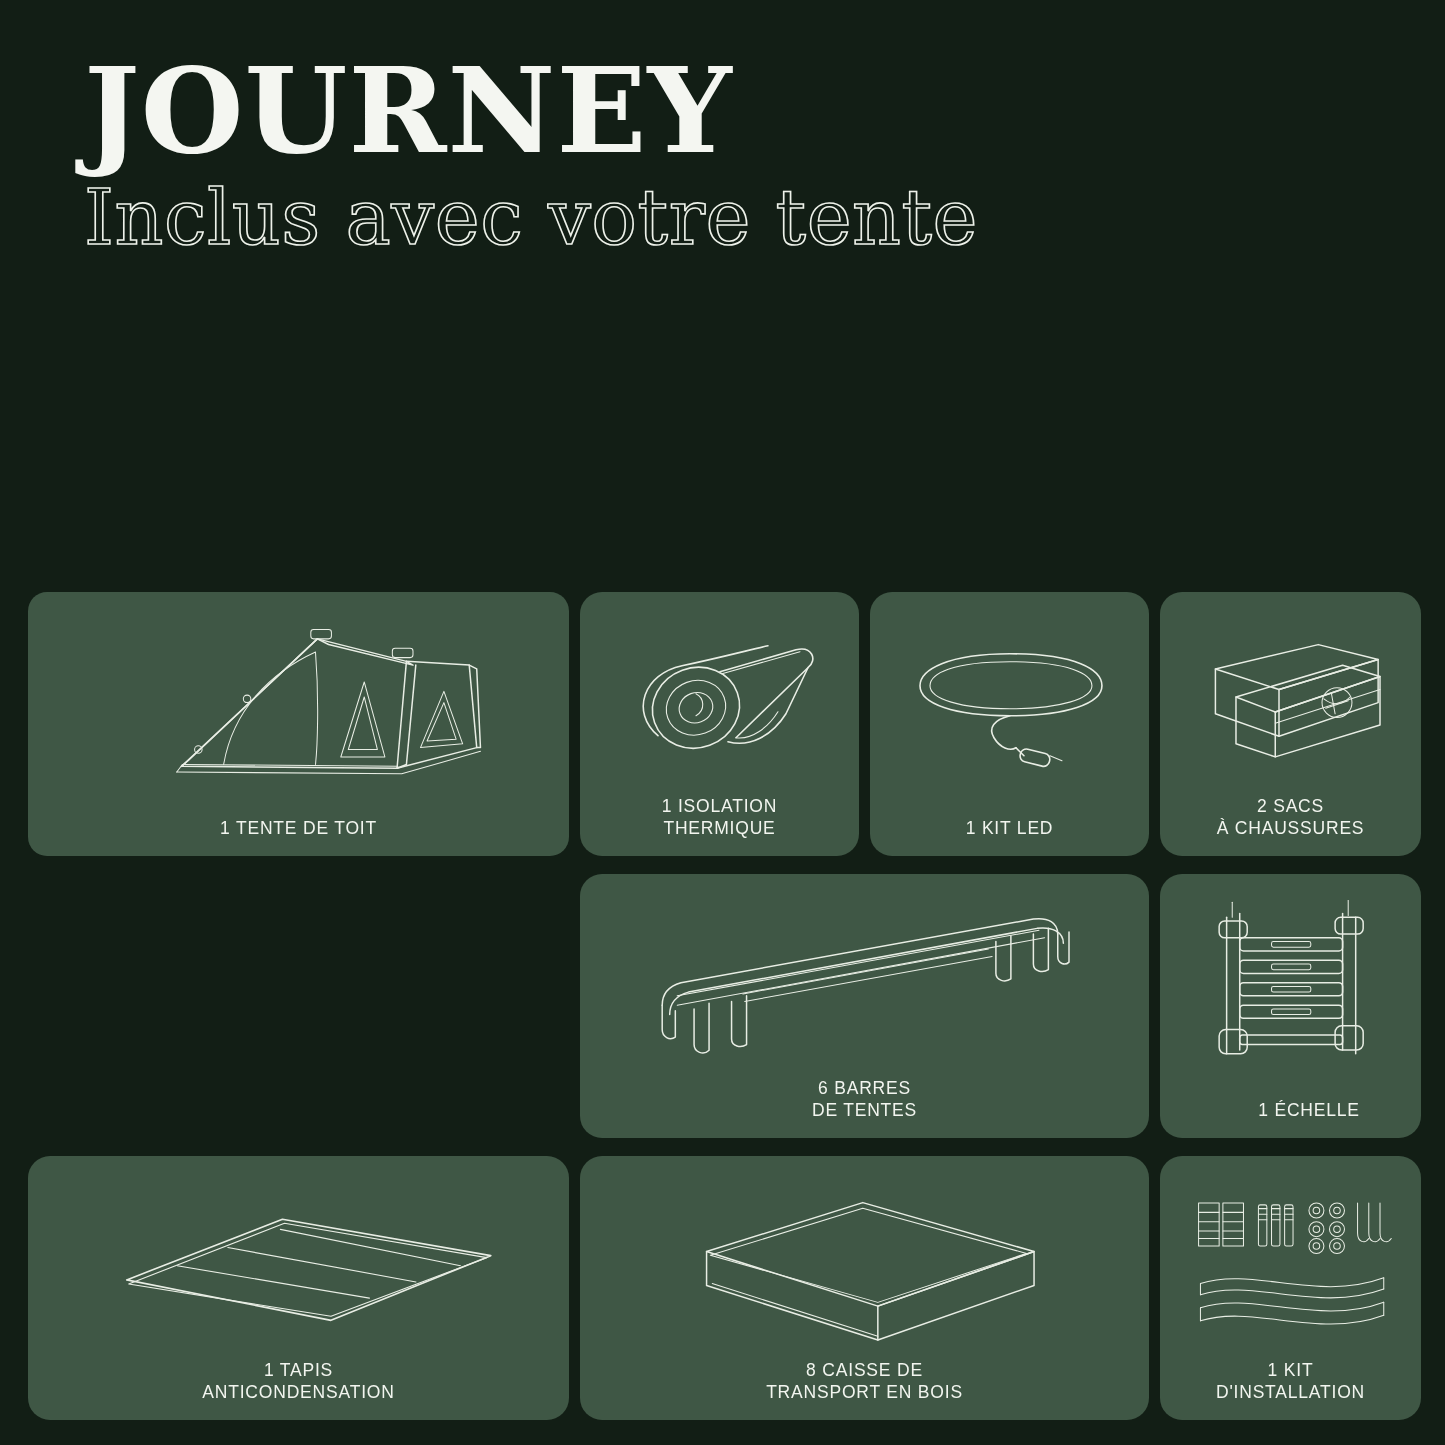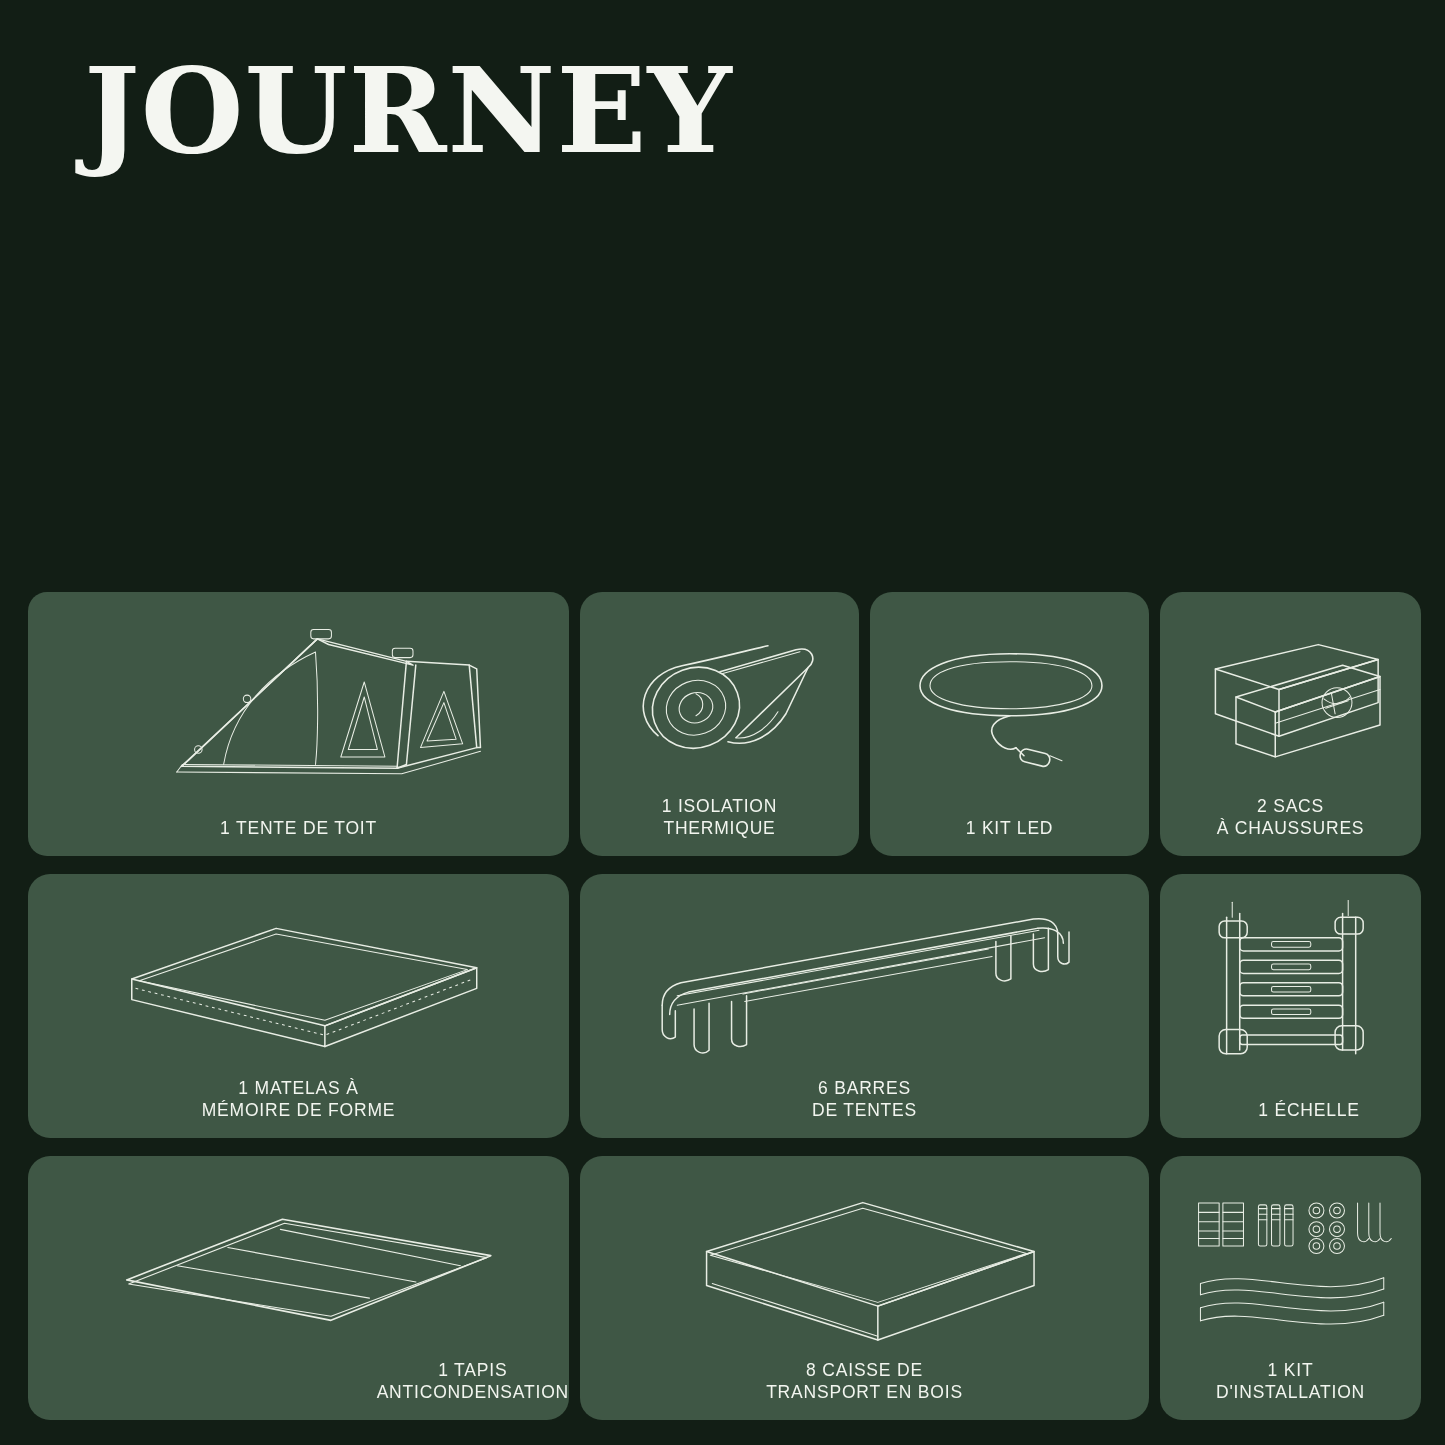--- a/index.html
+++ b/index.html
@@ -99,21 +99,21 @@
   
   .c-tente      { grid-column: 1; grid-row: 1; border-radius: 19px; }
   .c-isolation  { grid-column: 2; grid-row: 1; justify-content: flex-end; }
   .c-led        { grid-column: 3; grid-row: 1; }
   .c-sacs       { grid-column: 4; grid-row: 1; }
 
   .c-matelas    { grid-column: 1; grid-row: 2; }
   .c-barres     { grid-column: 2 / span 2; grid-row: 2; }
   .c-echelle    { grid-column: 4; grid-row: 2; padding-left: 37px; }
 
-  .c-tapis      { grid-column: 1; grid-row: 3; align-items: flex-end; }
+  .c-tapis      { grid-column: 1; grid-row: 3; }
   .c-caisse     { grid-column: 2 / span 2; grid-row: 3; }
   .c-kit        { grid-column: 4; grid-row: 3; }
 
   .stroke {
     fill: none;
     stroke: #e8ede4;
     stroke-width: 1.6;
     stroke-linejoin: round;
     stroke-linecap: round;
   }
@@ -131,20 +131,21 @@
     stroke-dasharray: 3 4;
   }
 </style>
 </head>
 <body>
 
 <div class="page">
 
   <div class="header">
     <h1 class="title">JOURNEY</h1>
+    <div class="subtitle">Inclus avec votre tente</div>
   </div>
 
   <div class="grid">
 
     <div class="card c-tente">
       <div class="art">
         <svg viewBox="0 0 460 200" preserveAspectRatio="xMidYMid meet">
           <path class="stroke" d="M105 170 L250 34 L345 58 L335 172 Z"></path>
           <path class="stroke" d="M250 34 L262 40 L352 62 L345 58"></path>
           <path class="stroke" d="M335 172 L345 168 L355 62"></path>
@@ -213,33 +214,20 @@
           <circle class="stroke-thin" cx="170" cy="92" r="16"></circle>
           <path class="stroke-thin" d="M156 88 C 166 96, 176 94, 184 86"></path>
           <path class="stroke-thin" d="M158 98 L182 90"></path>
           <path class="stroke-thin" d="M164 82 L168 104"></path>
         </svg>
       </div>
       <div class="label">2 SACS
 À CHAUSSURES</div>
     </div>
 
-    <div class="card c-matelas">
-      <div class="art">
-        <svg viewBox="0 0 460 200" preserveAspectRatio="xMidYMid meet">
-          <path class="stroke" d="M52 96 L206 42 L420 84 L258 146 Z"></path>
-          <path class="stroke" d="M52 96 L52 118 L258 168 L258 146"></path>
-          <path class="stroke" d="M258 146 L420 84 L420 106 L258 168"></path>
-          <path class="stroke-thin" d="M60 98 L206 48 L410 86 L258 140 Z"></path>
-          <path class="dash" d="M56 106 L258 156 L416 96"></path>
-        </svg>
-      </div>
-      <div class="label">1 MATELAS À
-MÉMOIRE DE FORME</div>
-    </div>
 
     <div class="card c-barres">
       <div class="art">
         <svg viewBox="0 0 520 200" preserveAspectRatio="xMidYMid meet">
           <path class="stroke" d="M44 124 C 44 112, 50 104, 64 100 L 440 32 C 456 30, 466 36, 466 48"></path>
           <path class="stroke" d="M52 134 C 52 122, 58 114, 72 110 L 444 42 C 460 40, 472 46, 472 58"></path>
           <path class="stroke-thin" d="M60 114 L446 44"></path>
           <path class="stroke-thin" d="M60 124 L452 52"></path>
           <path class="stroke" d="M44 124 L44 150 C 44 158, 52 162, 58 158 L 58 130"></path>
           <path class="stroke" d="M78 128 L78 166 C 78 174, 88 178, 94 172 L 94 122"></path>

